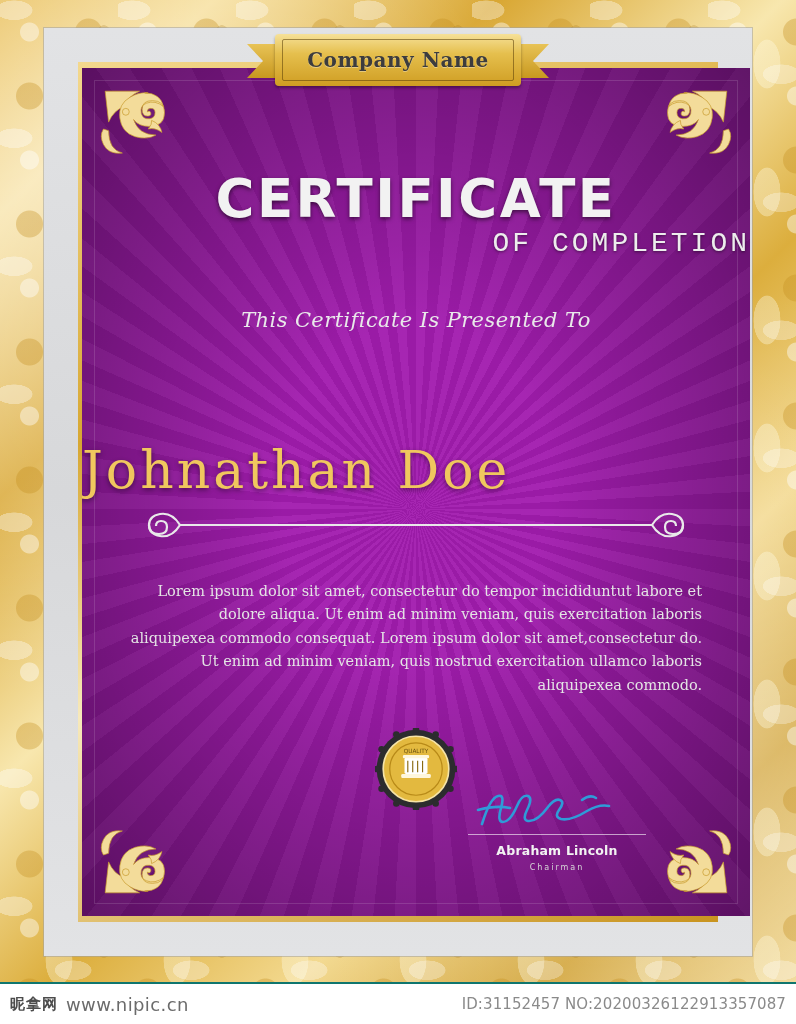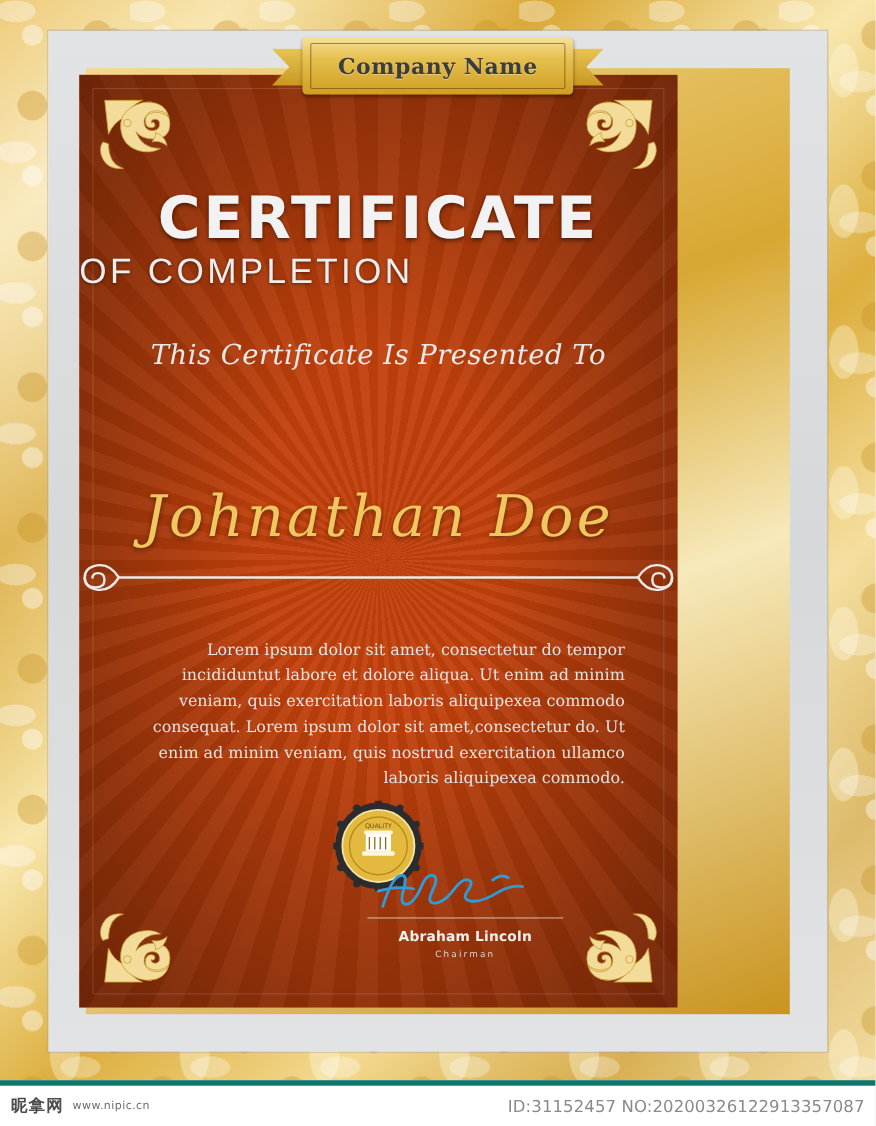--- a/index.html
+++ b/index.html
@@ -79,25 +79,25 @@
     width: 640px;
     height: 860px;
     background: linear-gradient(160deg, #f3d88e 0%, #d7a732 35%, #f7e9bb 60%, #c9941f 100%);
     padding: 6px;
     box-sizing: border-box;
   }
 
   
   .cert-body {
     position: absolute;
-    left: 72px;
+    left: 82px;
     top: 68px;
-    width: 544px;
+    width: 668px;
     height: 848px;
-    background: #c2410c;
+    background: #a21caf;
     overflow: hidden;
   }
   
   .rays {
     position: absolute;
     left: 50%;
     top: 52%;
     width: 1500px;
     height: 1500px;
     transform: translate(-50%, -50%);
@@ -194,48 +194,46 @@
     font-weight: bold;
     font-size: 53px;
     letter-spacing: 2.5px;
     color: #f2f2f2;
     text-shadow: 0 2px 4px rgba(0,0,0,0.55);
   }
   .subtitle {
     position: absolute;
     left: 0; right: 0;
     top: 160px;
-    text-align: left;
-    font-family: Liberation Sans, sans-serif;
+    text-align: right;
+    font-family: Liberation Mono, monospace;
     font-weight: normal;
-    font-size: 32px;
+    font-size: 28px;
     letter-spacing: 3px;
     color: #ededed;
     text-shadow: 0 1px 3px rgba(0,0,0,0.5);
   }
   .presented {
     position: absolute;
     left: 0; right: 0;
     top: 240px;
     text-align: center;
     font-family: "DejaVu Serif", serif;
     font-style: italic;
-    font-size: 25px;
+    font-size: 21px;
     color: #e9e9ea;
     letter-spacing: 0.4px;
   }
 
   
   .recipient {
     position: absolute;
     left: 0; right: 0;
     top: 372px;
-    text-align: center;
     font-family: "DejaVu Serif", serif;
-    font-style: italic;
     font-size: 52px;
     color: #f0c75e;
     letter-spacing: 3px;
     text-shadow: 0 2px 5px rgba(0,0,0,0.45);
   }
   .flourish {
     position: absolute;
     left: 50%;
     transform: translateX(-50%);
     top: 440px;
@@ -304,42 +302,42 @@
   }
 
   
   .footer {
     position: absolute;
     left: 0;
     bottom: 0;
     width: 796px;
     height: 42px;
     background: #ffffff;
-    border-top: 5px solid #0f766e;
+    border-top: 2px solid #0f766e;
     display: flex;
     align-items: center;
     justify-content: space-between;
     box-sizing: border-box;
     padding: 0 10px;
   }
   .footer-left {
     display: flex;
     align-items: center;
     gap: 8px;
   }
   .footer-logo {
     font-family: "DejaVu Sans", sans-serif;
     font-size: 15px;
     font-weight: bold;
     color: #4c4c4c;
     letter-spacing: 1px;
   }
   .footer-url {
     font-family: "DejaVu Sans", sans-serif;
-    font-size: 10px;
+    font-size: 18px;
     color: #6b6b6b;
     letter-spacing: 0.4px;
   }
   .footer-id {
     font-family: "DejaVu Sans", sans-serif;
     font-size: 15px;
     color: #8a8a8a;
     letter-spacing: 0.1px;
   }
 </style>

